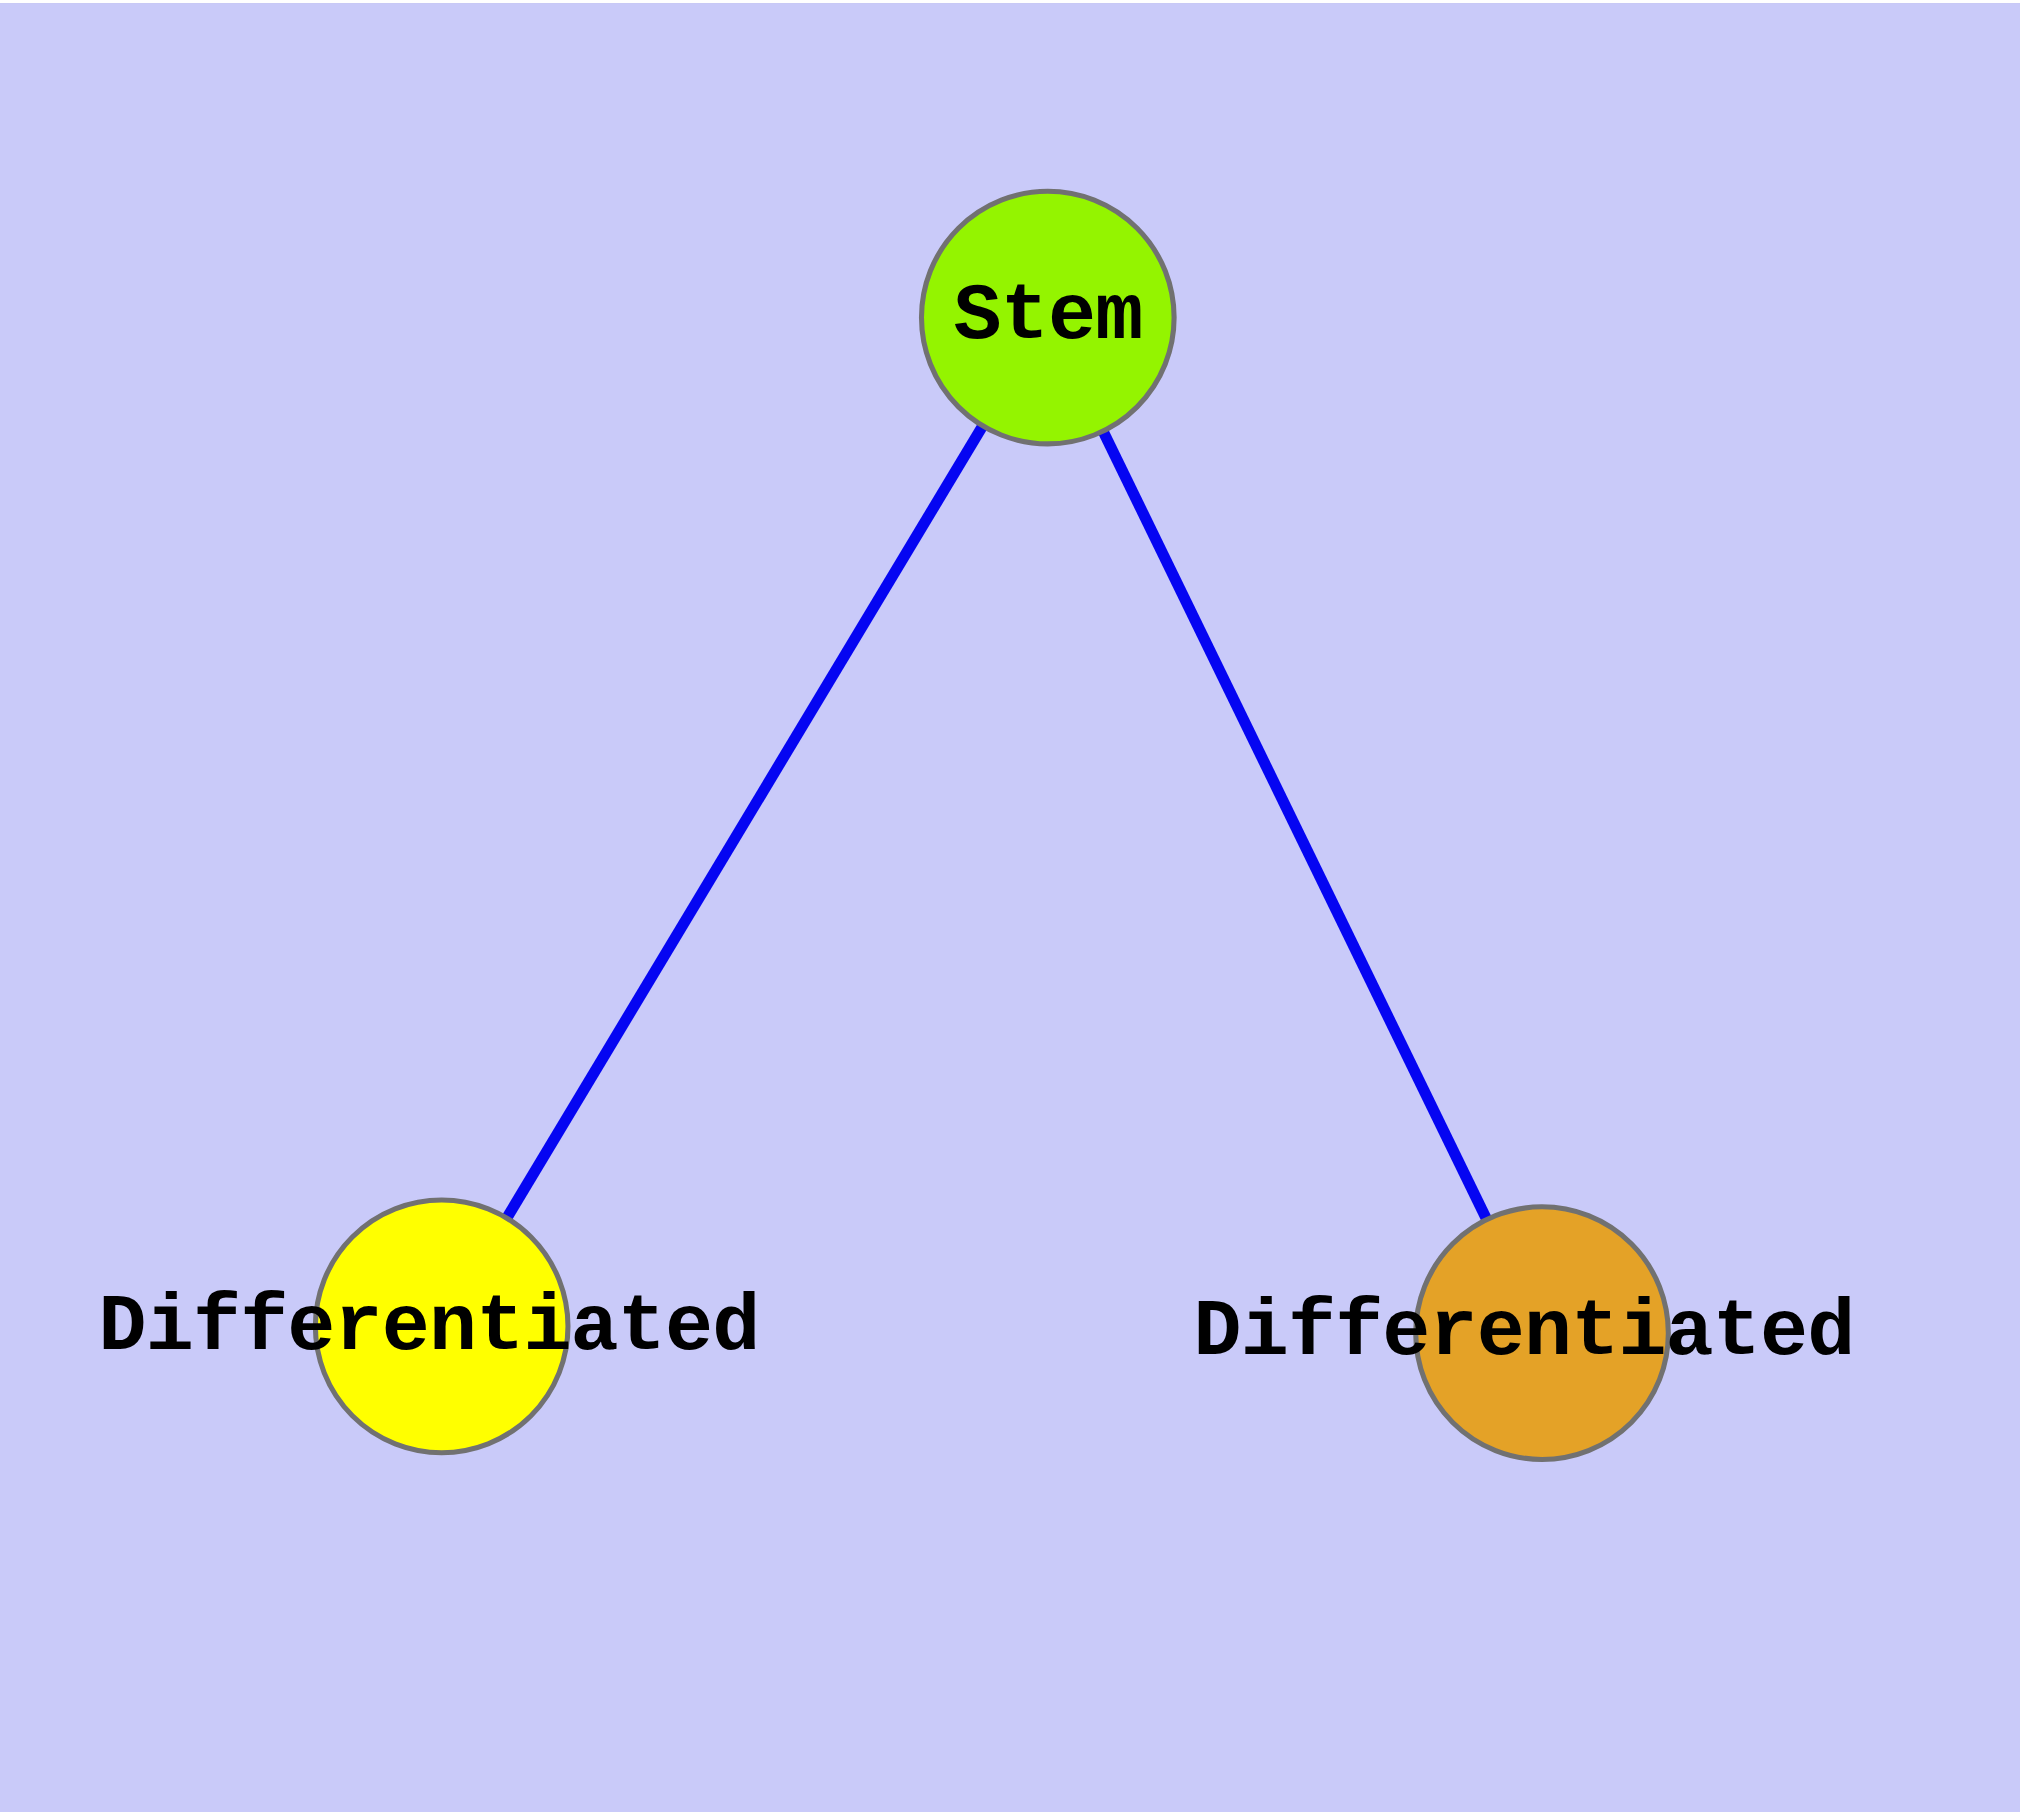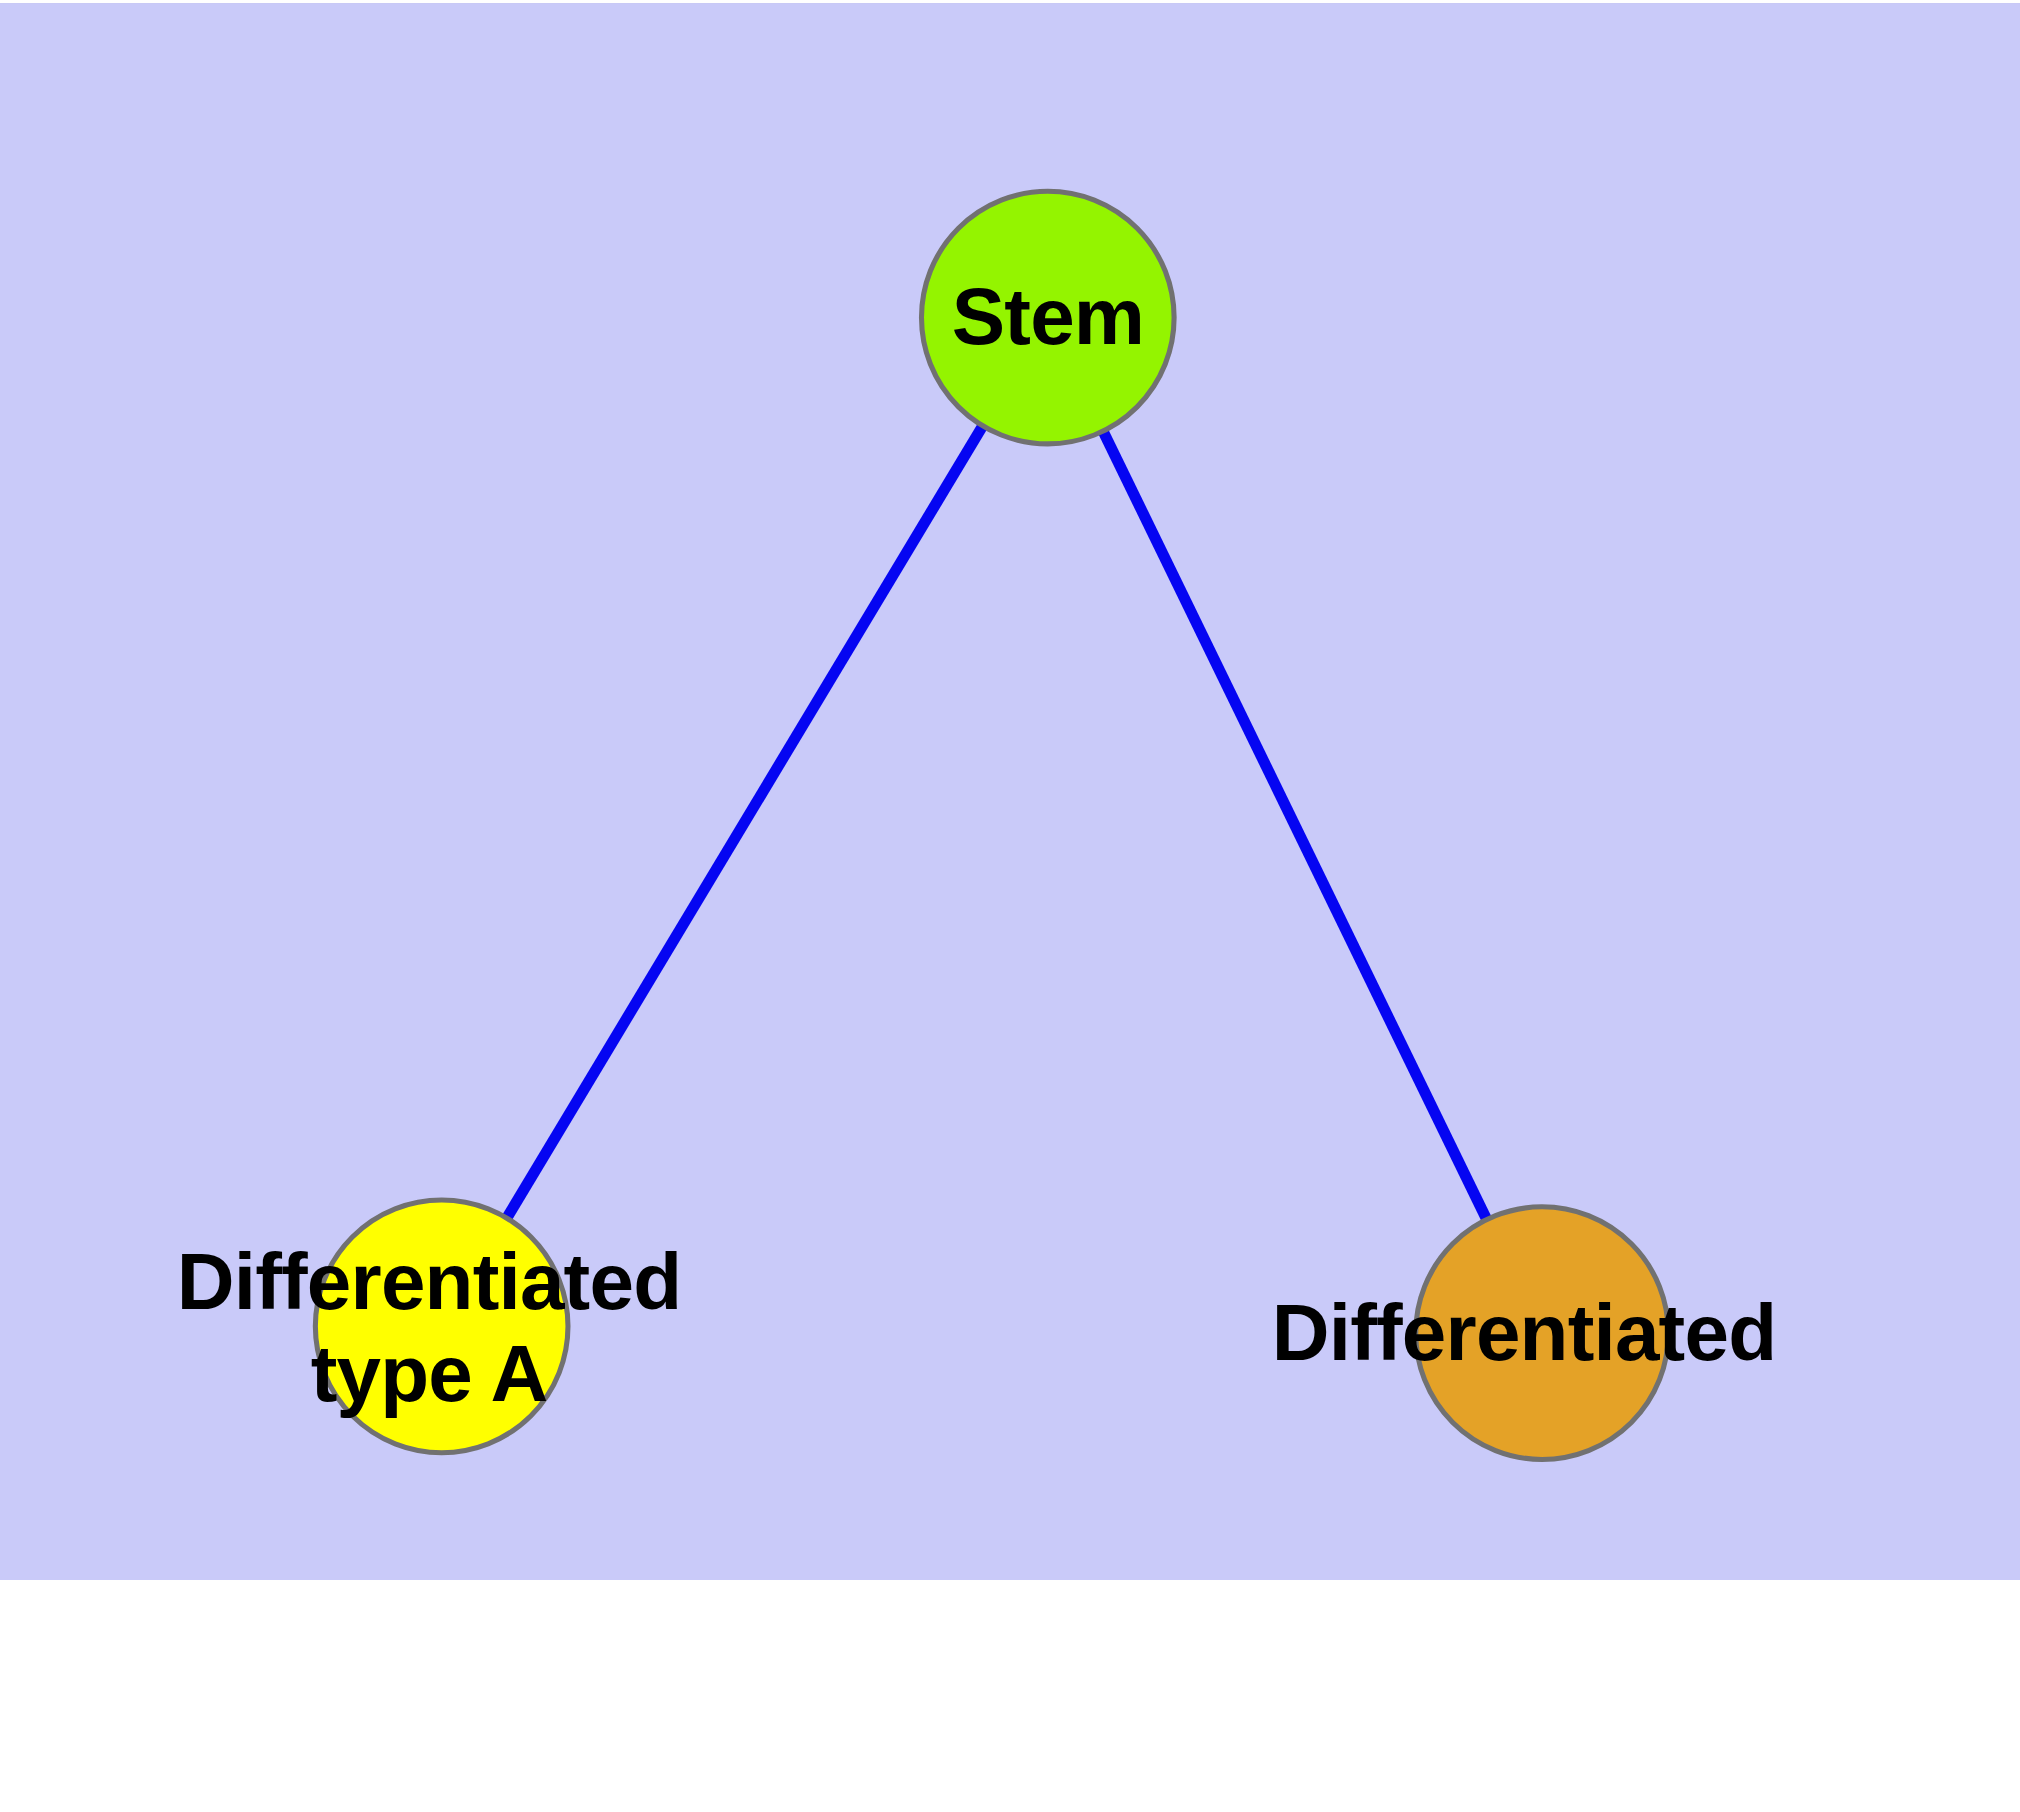--- a/index.html
+++ b/index.html
@@ -3,24 +3,24 @@
 <meta charset="utf-8">
 <style>
   html, body {
     margin: 0;
     padding: 0;
     background: #ffffff;
   }
   .frame {
     position: relative;
     width: 2021px;
-    height: 1580px;
+    height: 1812px;
     overflow: hidden;
     background: #a3a3a3;
-    font-family: Liberation Sans, sans-serif;
+    font-family: Liberation Mono, monospace;
   }
   .top-margin {
     position: absolute;
     left: 0; top: 0;
     width: 100%; height: 2.5px;
     background: #ffffff;
   }
   .field {
     position: absolute;
     left: 0; top: 2.5px; right: 0; bottom: 0;
@@ -67,21 +67,20 @@
       <circle cx="1819" cy="1572" r="149" stroke-width="6" fill="#E4A227"></circle>
       <circle cx="1819" cy="1572" r="149" stroke-width="6" fill="none" stroke="#717171"></circle>
     </svg>
 
     <div class="node-label" style="left:1048px; top:314px;">
       <span class="line">Stem</span>
     </div>
 
     <div class="node-label" style="left:429px; top:1325px;">
       <span class="line">Differentiated</span>
-      <span class="line">type A</span>
     </div>
 
     <div class="node-label" style="left:1524px; top:1330px;">
       <span class="line">Differentiated</span>
     </div>
   </div>
 </div>
 
 
 </body></html>

